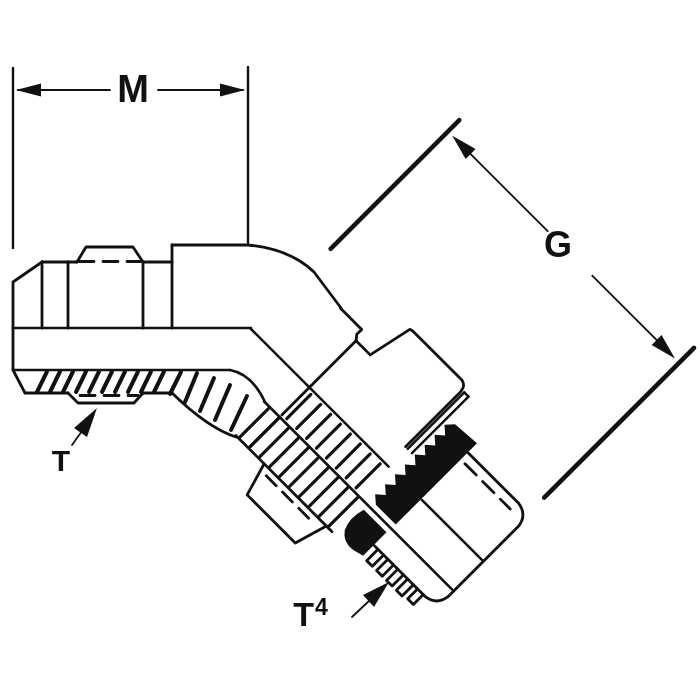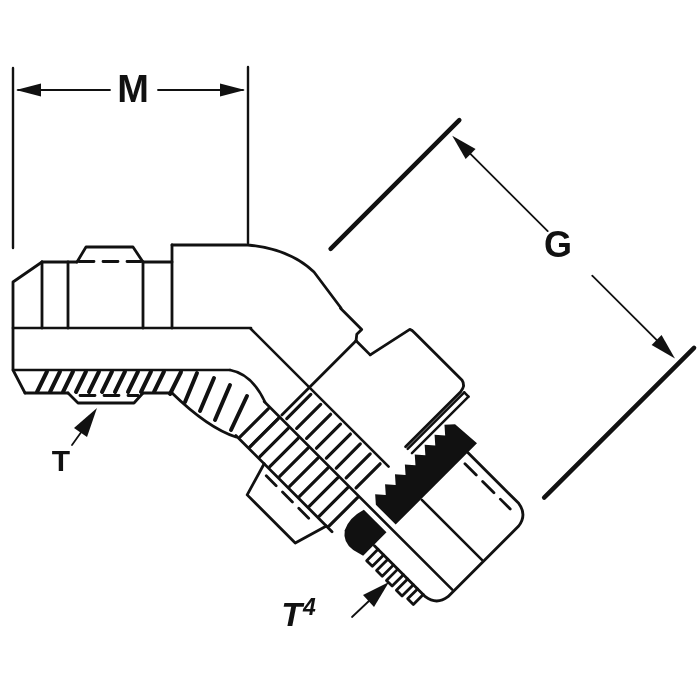--- a/index.html
+++ b/index.html
@@ -8,21 +8,21 @@
     font-family:"Liberation Sans", sans-serif;overflow:hidden;
   }
   #drawing{position:absolute;left:0;top:0;}
   .dim-label{
     position:absolute;color:#111;font-weight:bold;
     transform:translate(-50%,-50%);white-space:nowrap;line-height:1;
   }
   .lbl-m{left:133px;top:89px;font-size:38px;}
   .lbl-g{left:558px;top:245px;font-size:36px;}
   .lbl-t{left:61px;top:461px;font-size:30px;}
-  .lbl-t4{left:298px;top:614px;font-size:34px;font-style:italic;}
+  .lbl-t4{left:310px;top:614px;font-size:34px;}
   .lbl-t4 .sup{font-size:23px;position:relative;top:-11px;left:1px;}
 </style>
 </head>
 <body>
 
 <div id="canvas">
 
   <svg id="drawing" width="700" height="700" viewBox="0 0 700 700" fill="none" stroke="#111" stroke-width="2.8" stroke-linecap="round" stroke-linejoin="round">
 
     <g>

